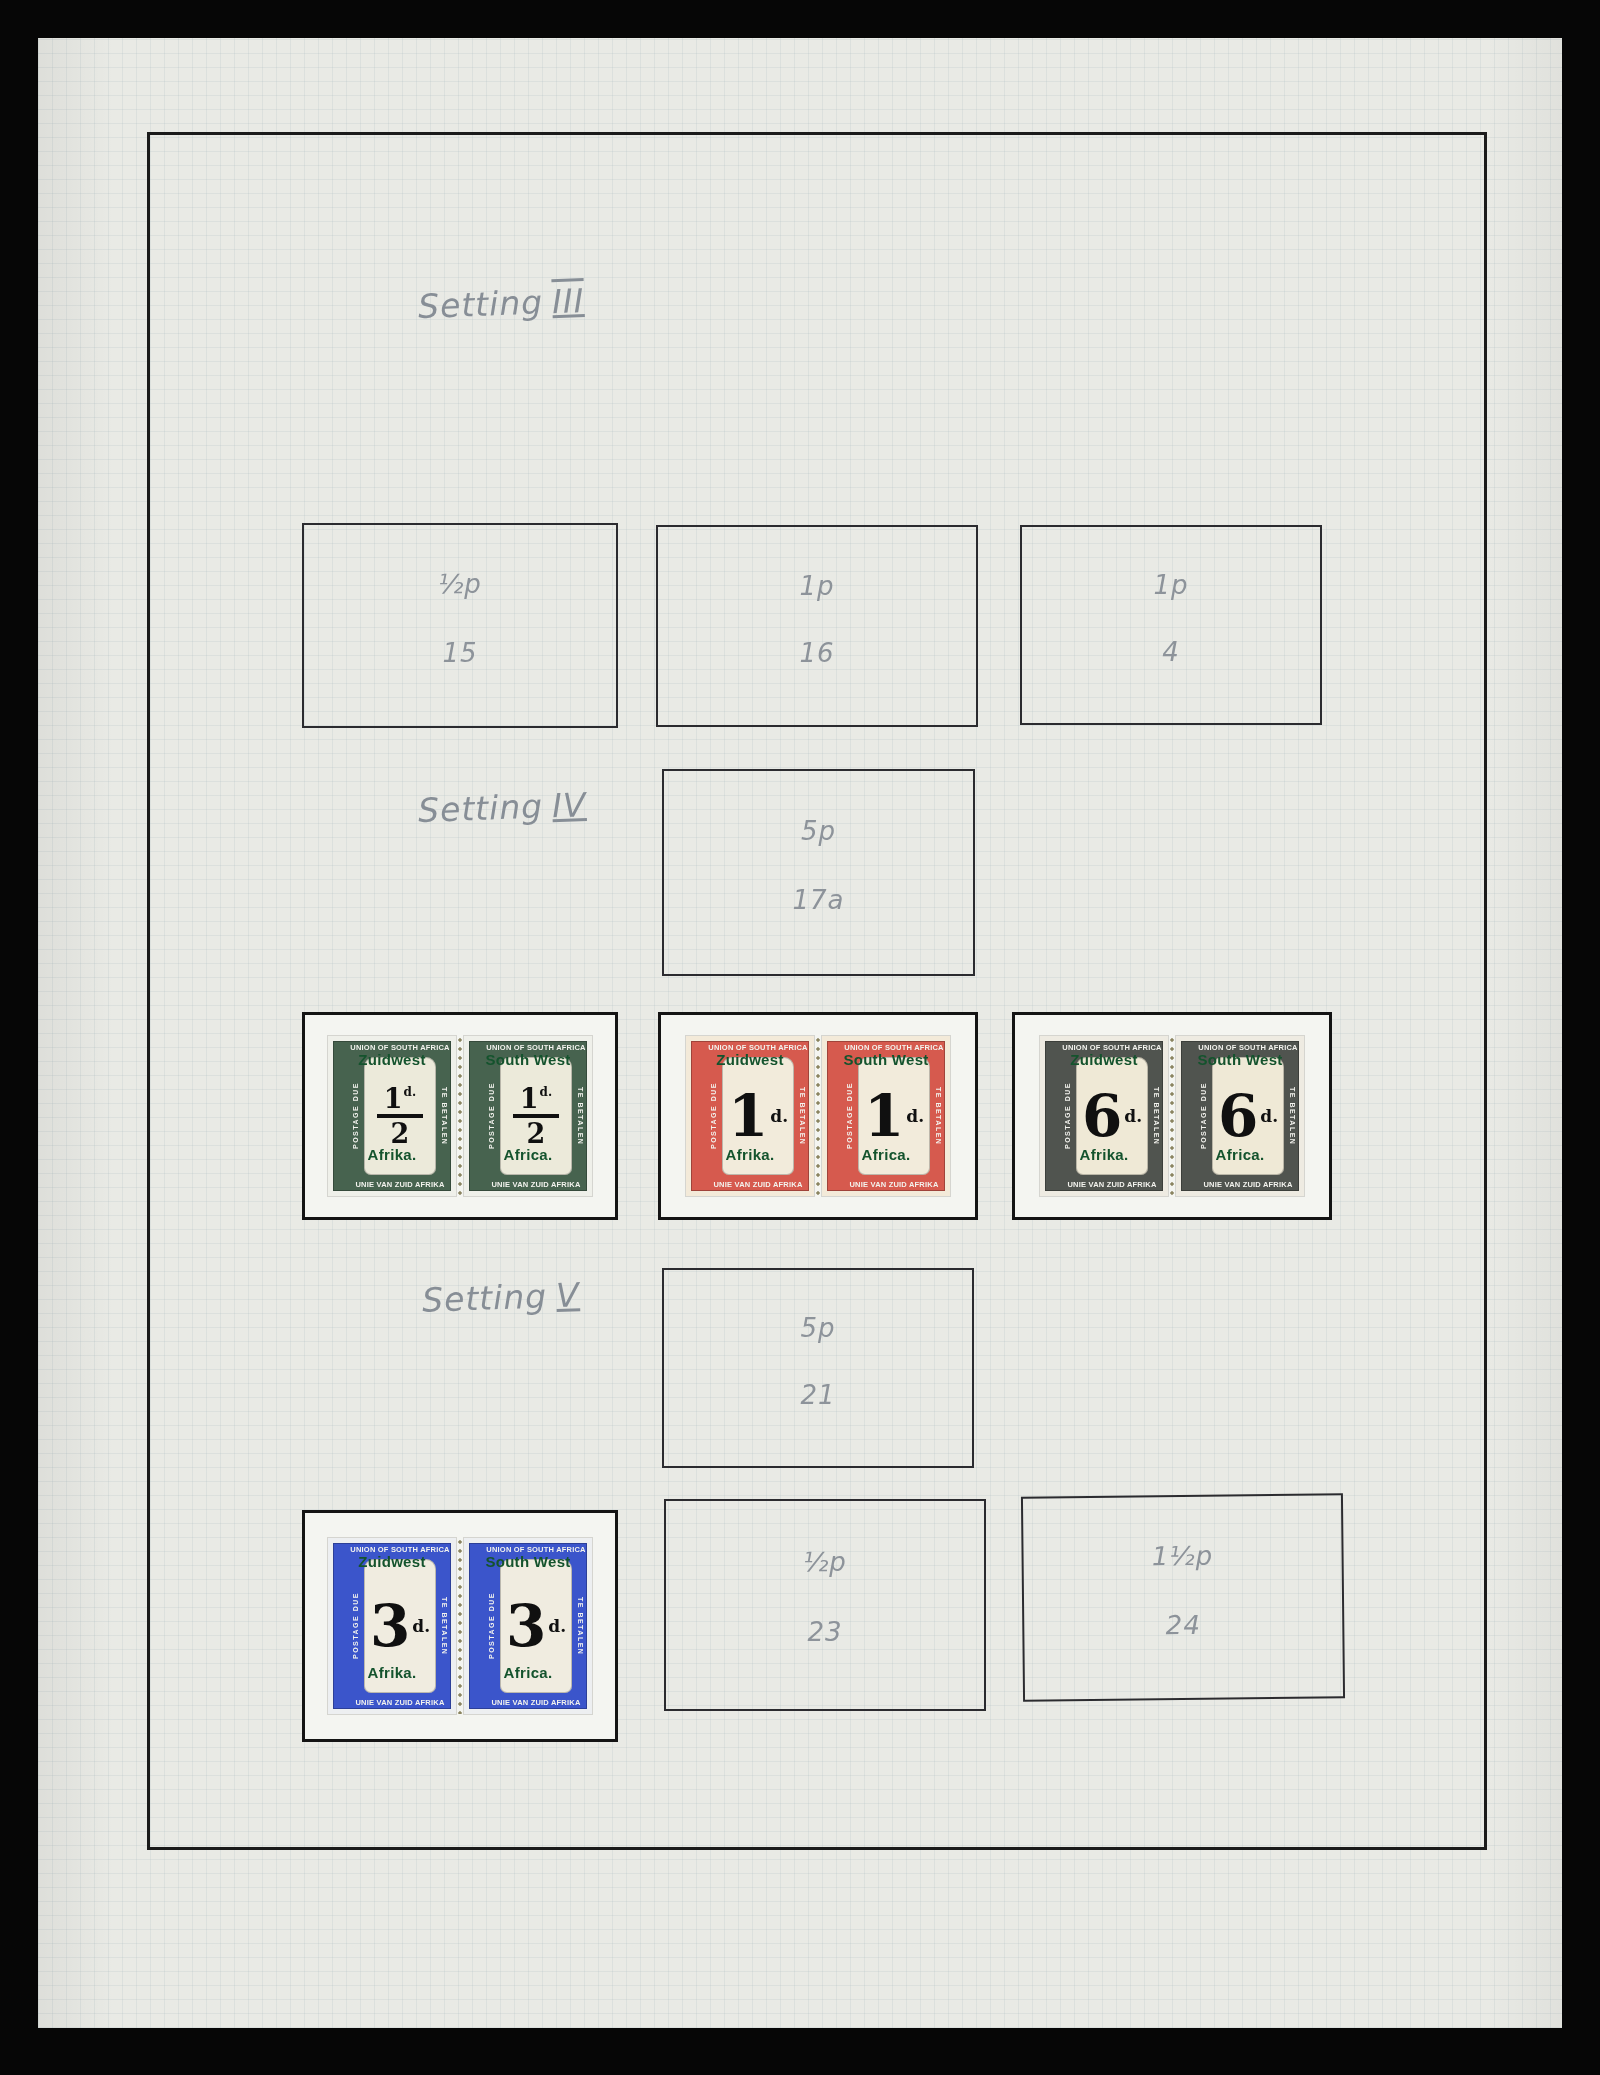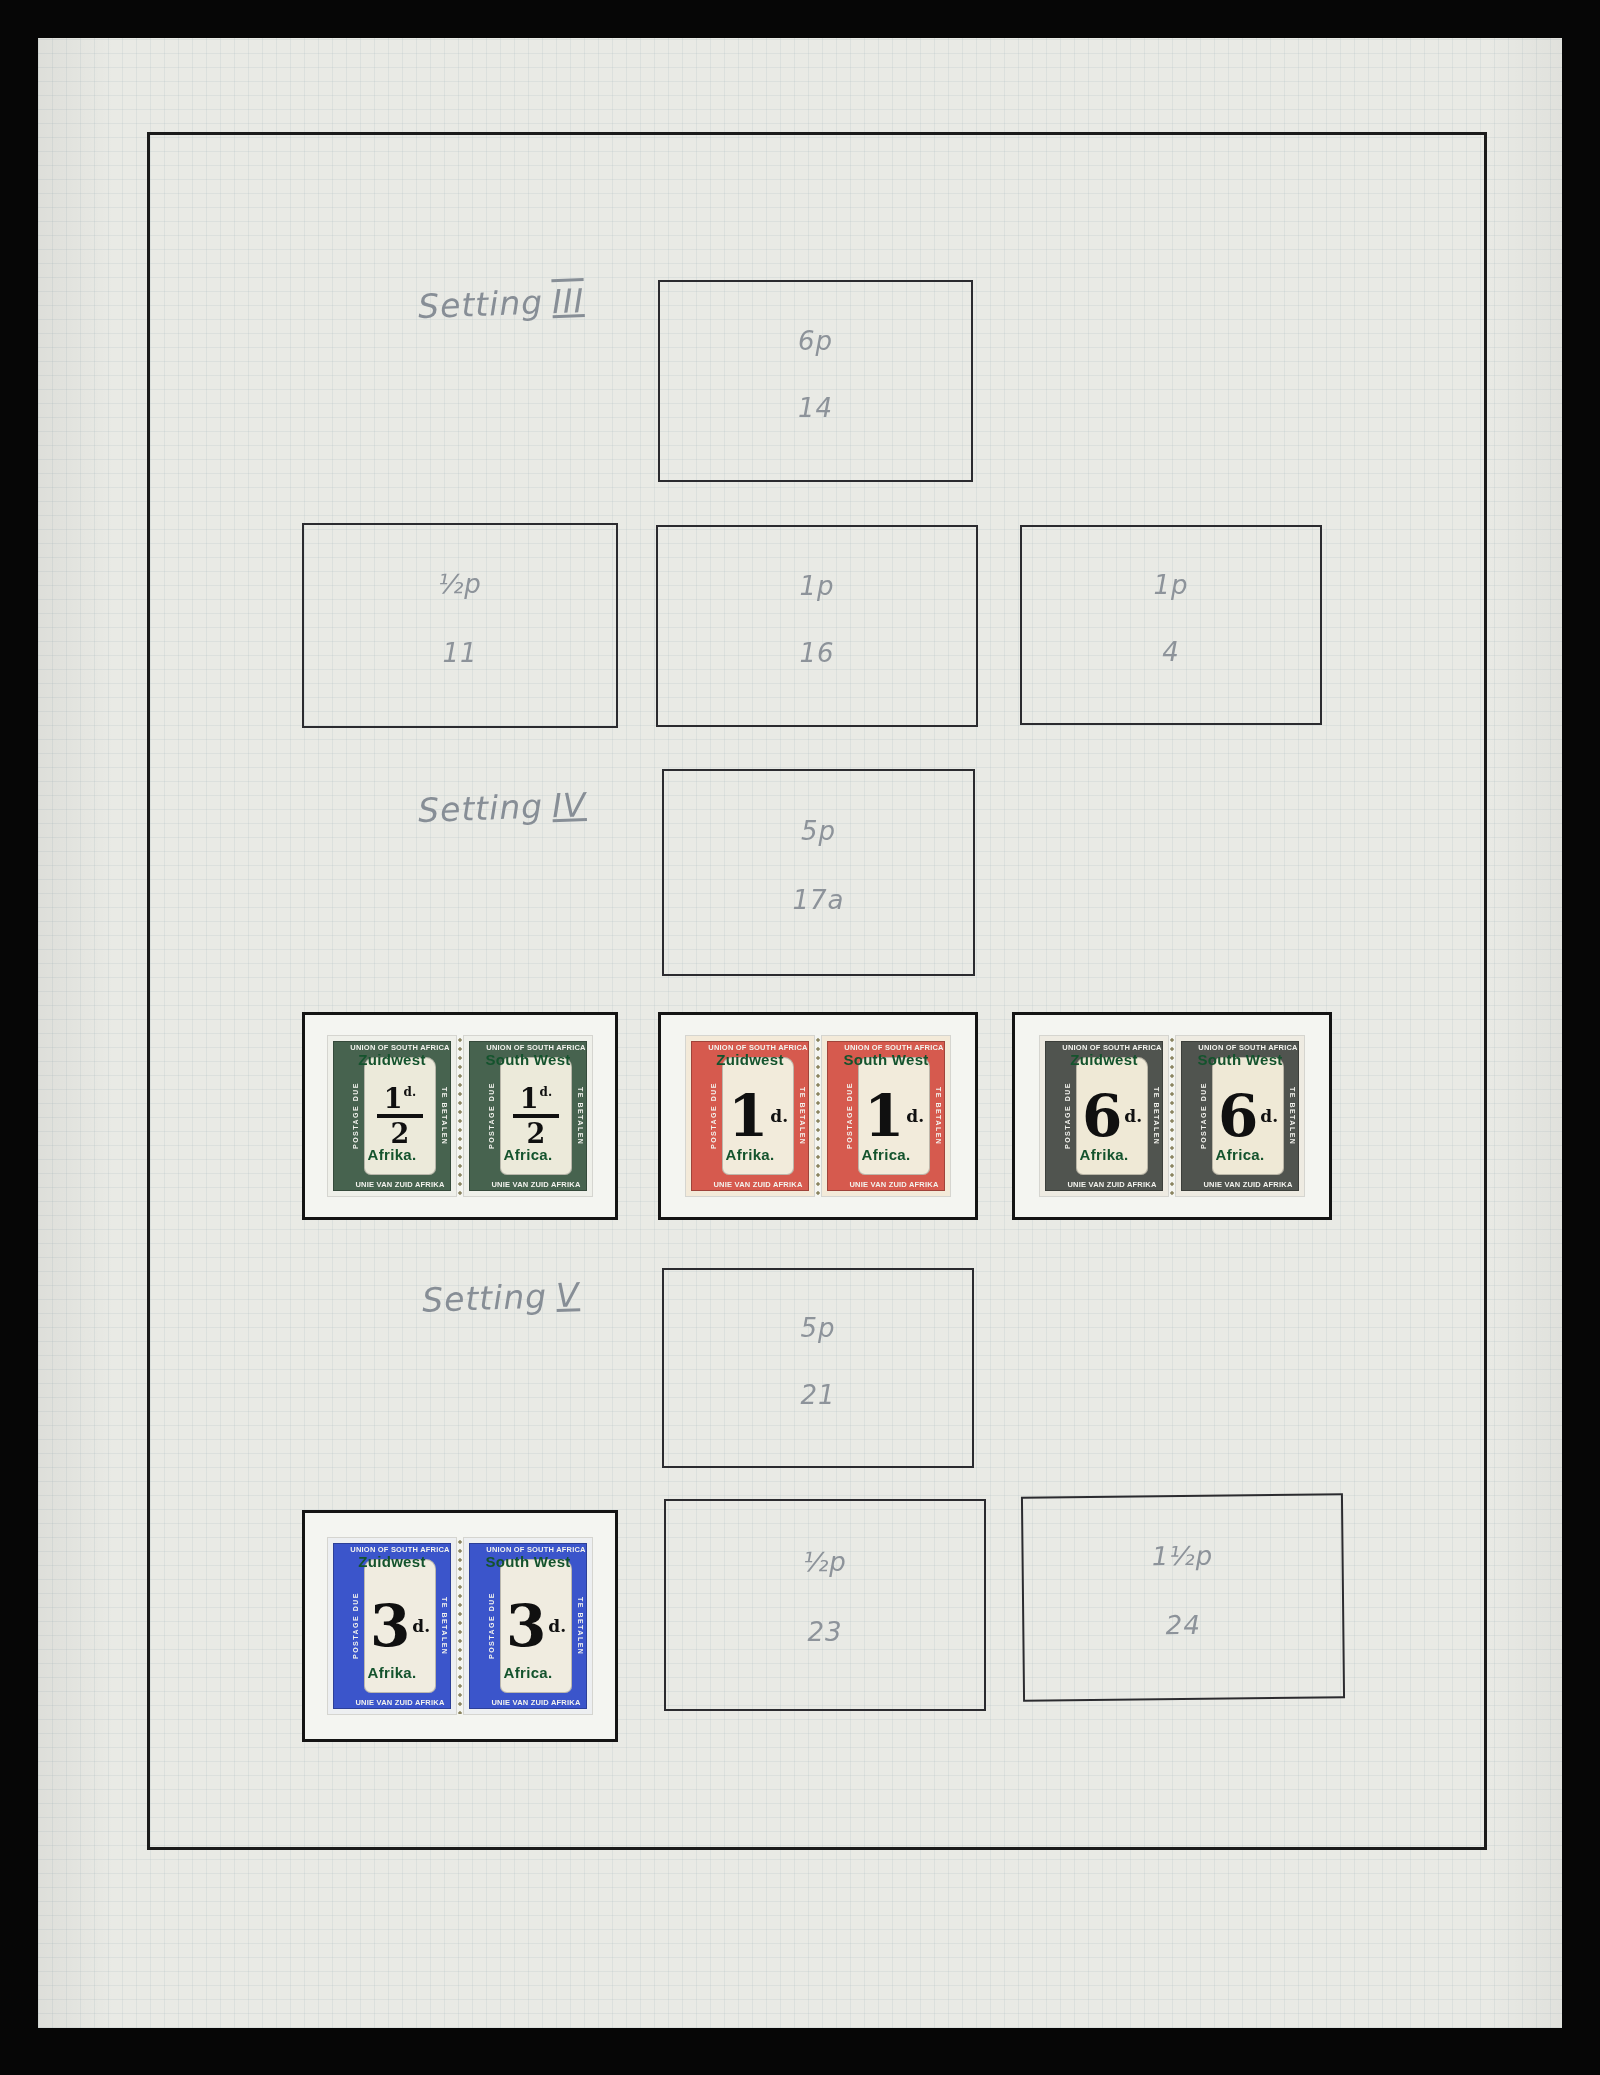--- a/index.html
+++ b/index.html
@@ -104,27 +104,23 @@
   <div class="setting" style="left:380px;top:246px">
     <span>Setting</span><span class="rn rn-both">III</span>
   </div>
   <div class="setting" style="left:380px;top:750px">
     <span>Setting</span><span class="rn">IV</span>
   </div>
   <div class="setting" style="left:384px;top:1240px">
     <span>Setting</span><span class="rn">V</span>
   </div>
 
-  <div class="pbox" style="left:620px;top:242px;width:315px;height:202px">
-    <div class="pden">6p</div>
-    <div class="pnum">14</div>
-  </div>
   <div class="pbox" style="left:264px;top:485px;width:316px;height:205px">
     <div class="pden">½p</div>
-    <div class="pnum">11</div>
+    <div class="pnum">15</div>
   </div>
   <div class="pbox" style="left:618px;top:487px;width:322px;height:202px">
     <div class="pden">1p</div>
     <div class="pnum">16</div>
   </div>
   <div class="pbox" style="left:982px;top:487px;width:302px;height:200px">
     <div class="pden">1p</div>
     <div class="pnum">4</div>
   </div>
   <div class="pbox" style="left:624px;top:731px;width:313px;height:207px">

